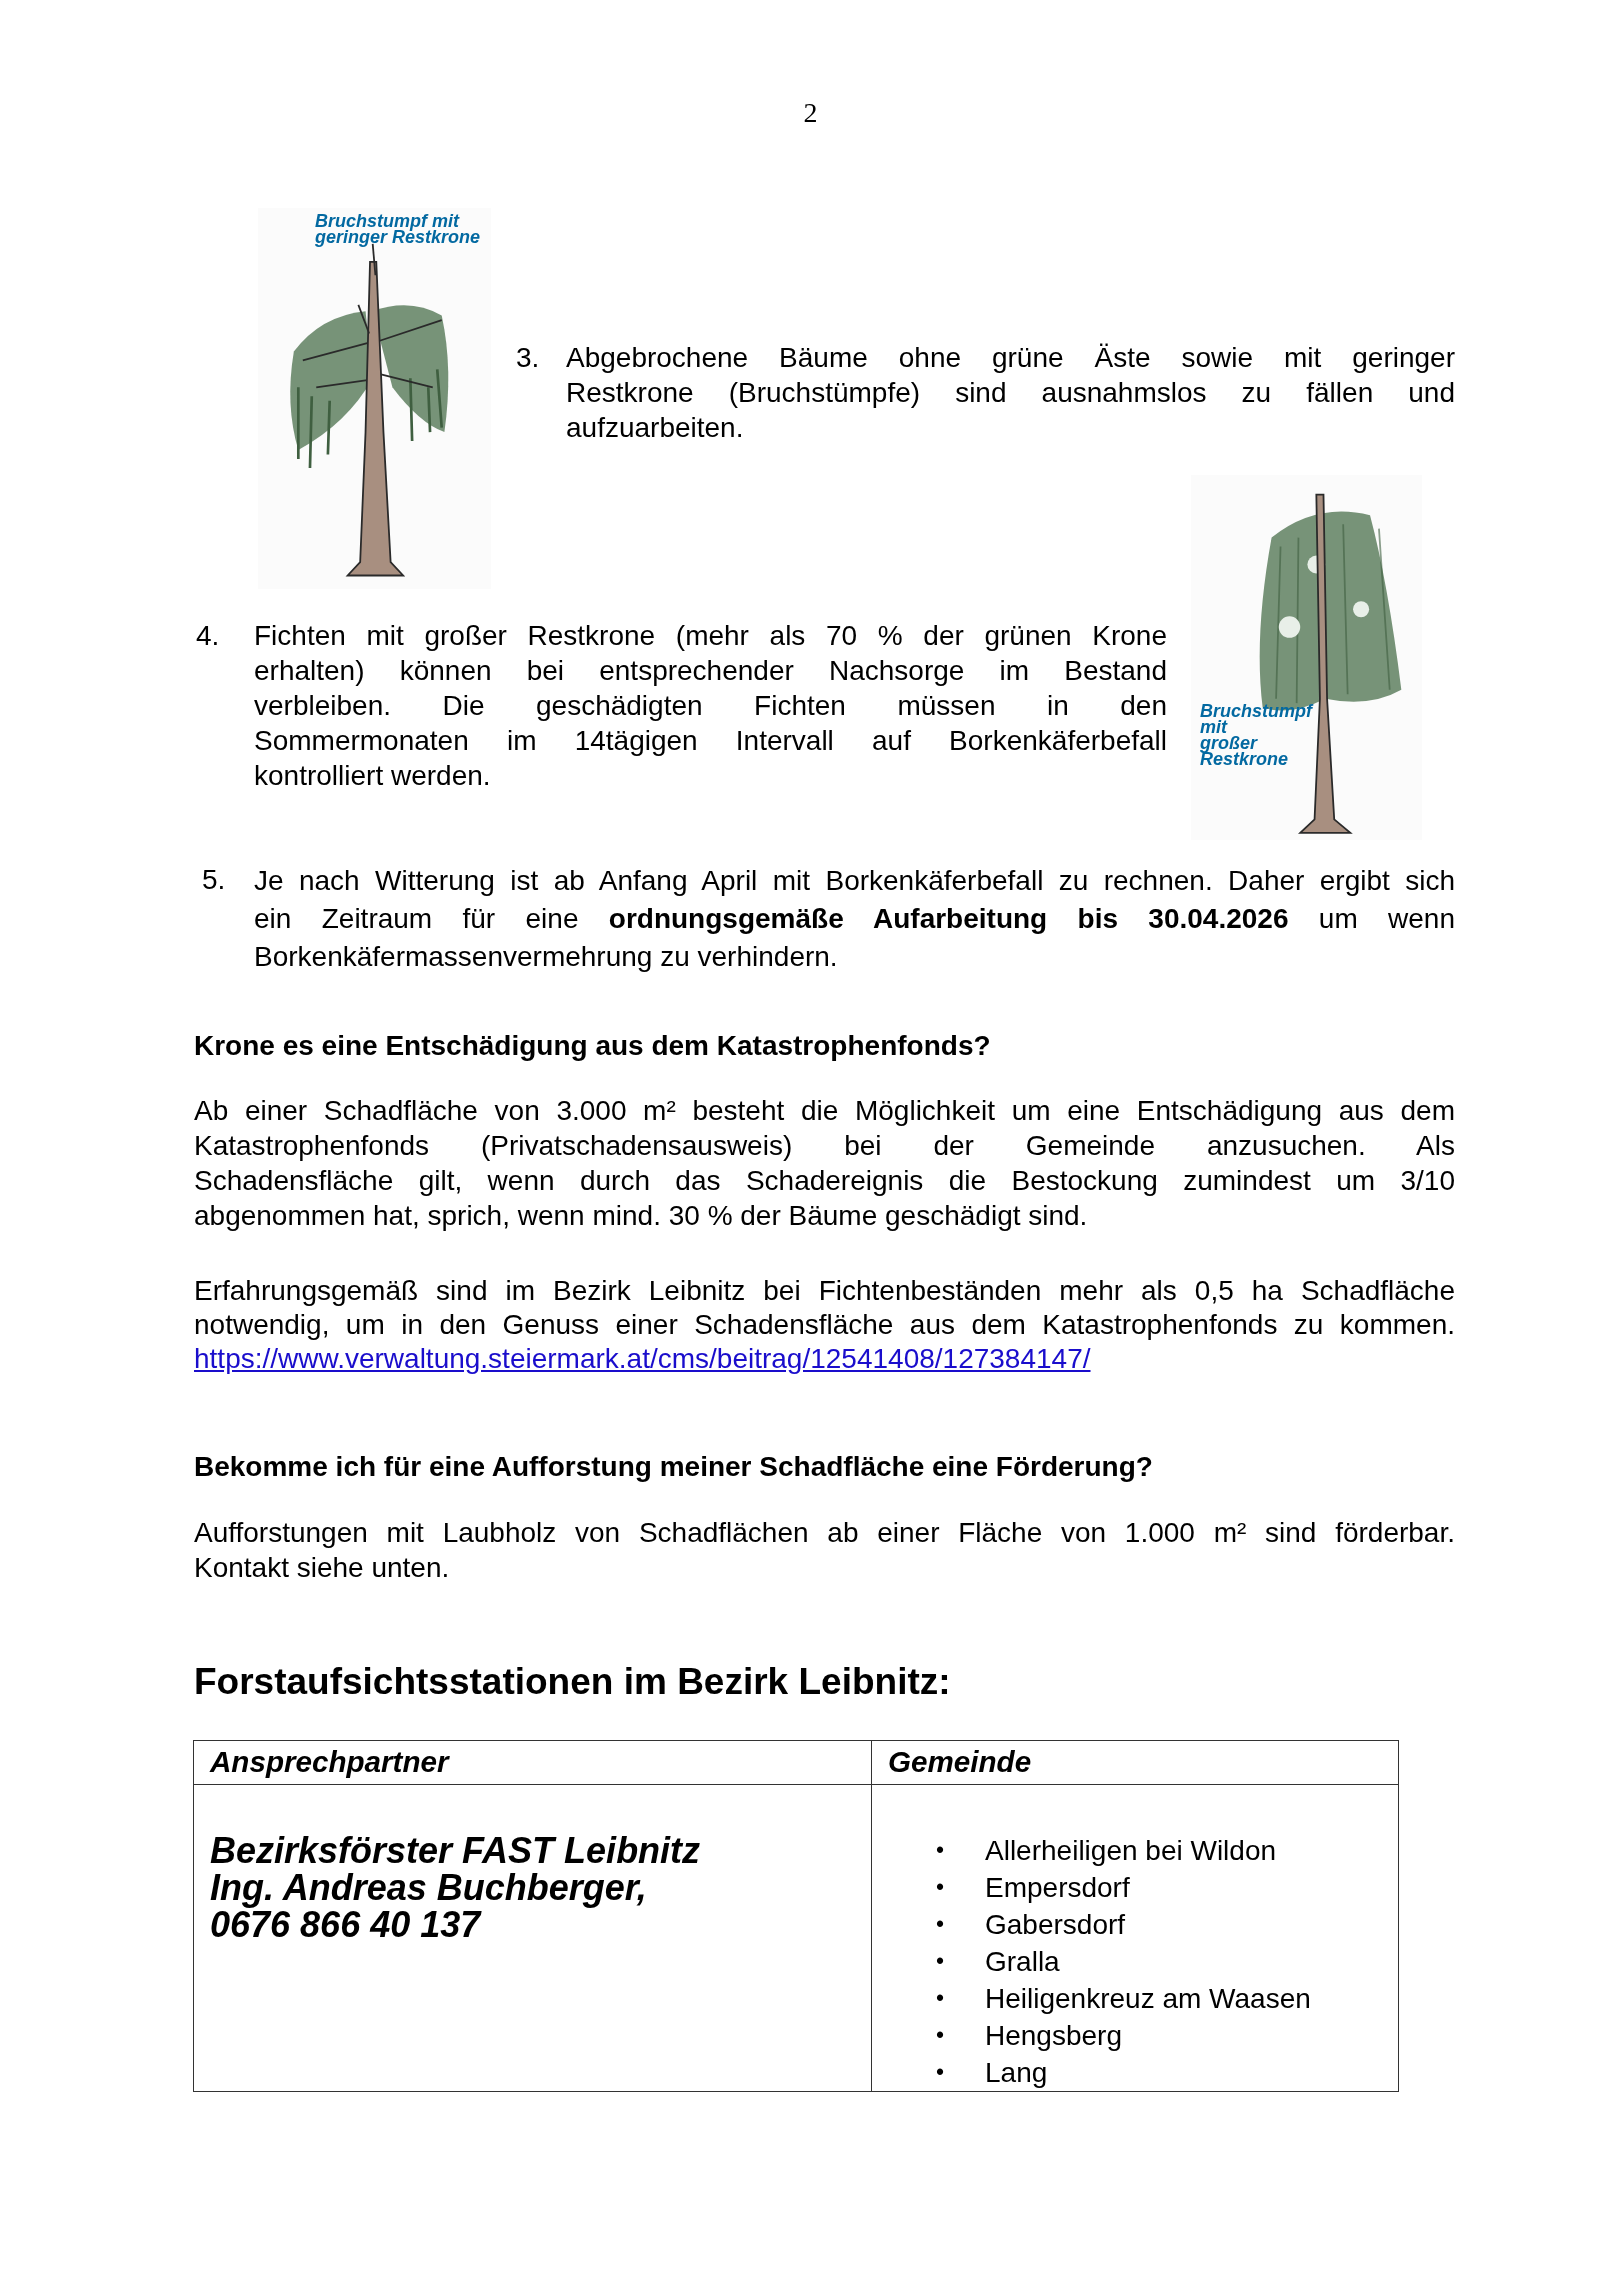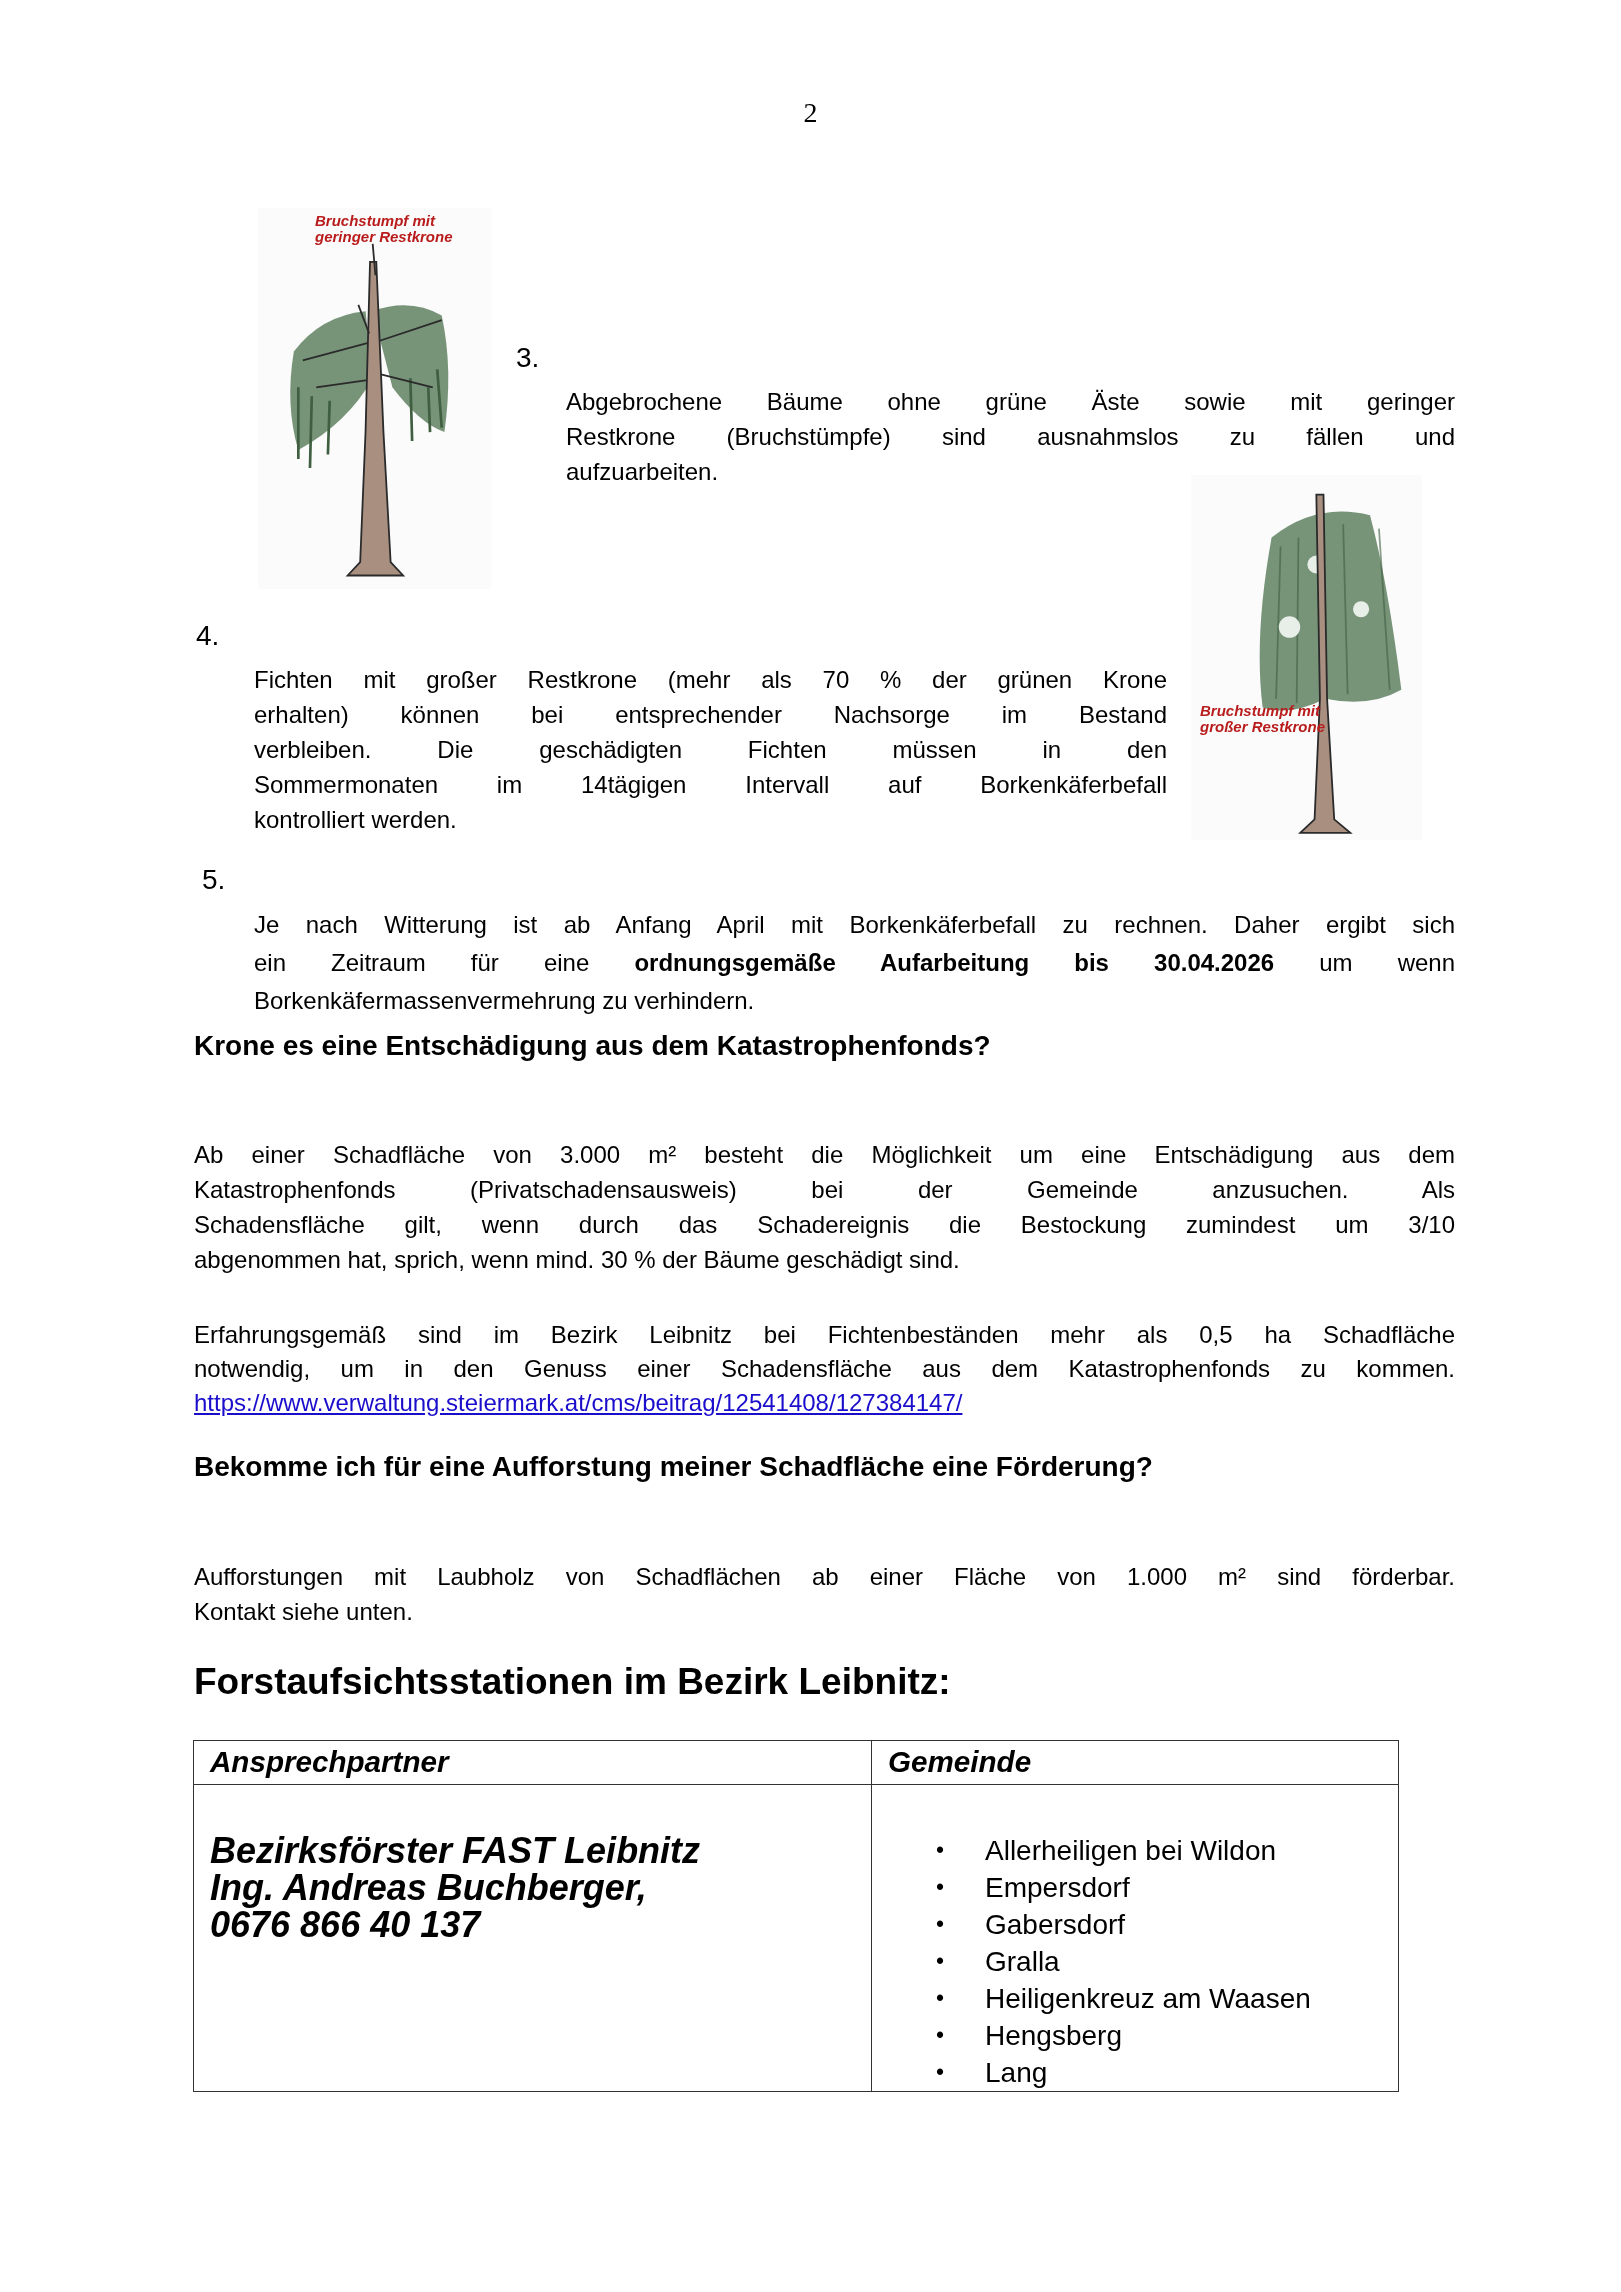--- a/index.html
+++ b/index.html
@@ -1,28 +1,28 @@
 <!DOCTYPE html>
 <html style="font-size:14.3px"><head>
 <meta charset="utf-8">
 <style>
   html, body { margin: 0; padding: 0; background: #ffffff; }
   body { width: 1621px; height: 2293px; position: relative; overflow: hidden;
          font-family: "Liberation Sans", sans-serif; color: #000; }
   .abs { position: absolute; }
   .page-num { left: 0; width: 1621px; top: 97px; text-align: center;
               font-family: "Liberation Serif", serif; font-size: 28px; }
-  .txt { font-size: 24px; line-height: 35px; text-align: justify; margin-top: 44px; }
+  .txt { font-size: 28px; line-height: 35px; text-align: justify; }
   .txt .last { text-align-last: left; }
   .num { font-size: 28px; line-height: 35px; }
   .h { font-size: 28px; font-weight: bold; }
   .h-lg { font-size: 37px; font-weight: bold; }
   .link { color: #1a0dcc; text-decoration: underline; }
   .caption { font-family: "Liberation Sans", sans-serif; font-style: italic; font-weight: bold;
-             font-size: 15px; color: #b91c1c; line-height: 16px; }
+             font-size: 18px; color: #0369a1; line-height: 16px; }
   table.contacts { position: absolute; left: 193px; top: 1740px; width: 1206px; height: 340px;
                    border-collapse: collapse; }
   table.contacts td, table.contacts th { border: 1.8px solid #333; vertical-align: top; padding: 0; }
   table.contacts th { height: 43px; text-align: left; font-size: 29.6px; font-style: italic; font-weight: bold;
                       padding-left: 16px; line-height: 41px; }
   .contact-block { font-size: 36px; font-style: italic; font-weight: bold; line-height: 37px;
                    padding: 47px 0 0 16px; }
   ul.gem { list-style: none; margin: 0; padding: 47px 0 0 64px; }
   ul.gem li { font-size: 28px; line-height: 37px; position: relative; padding-left: 49px; }
   ul.gem li .bullet { position: absolute; left: 0; top: 0; font-size: 23px; }

